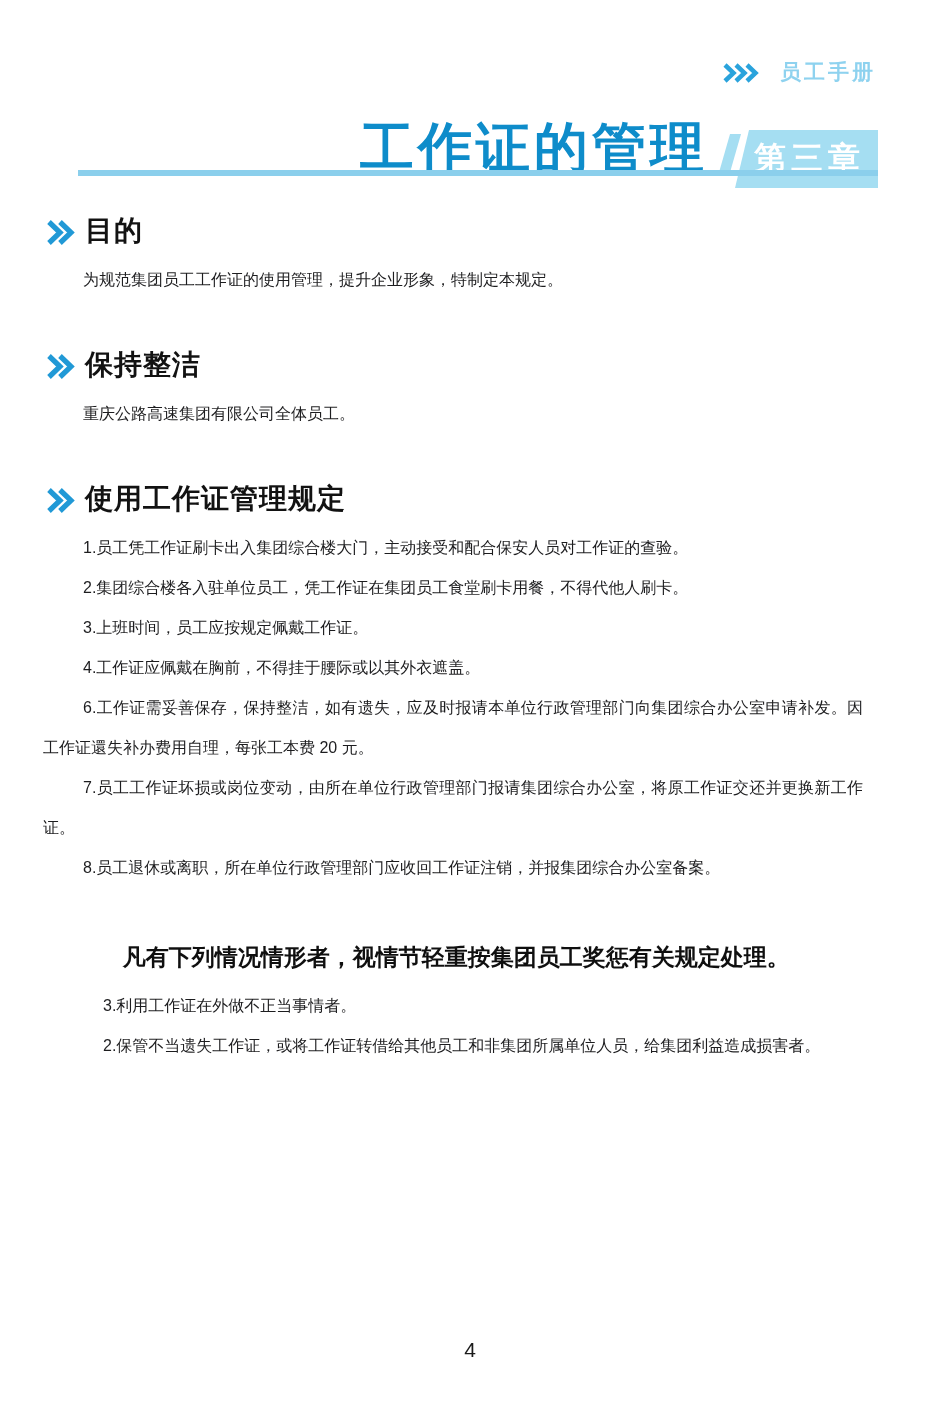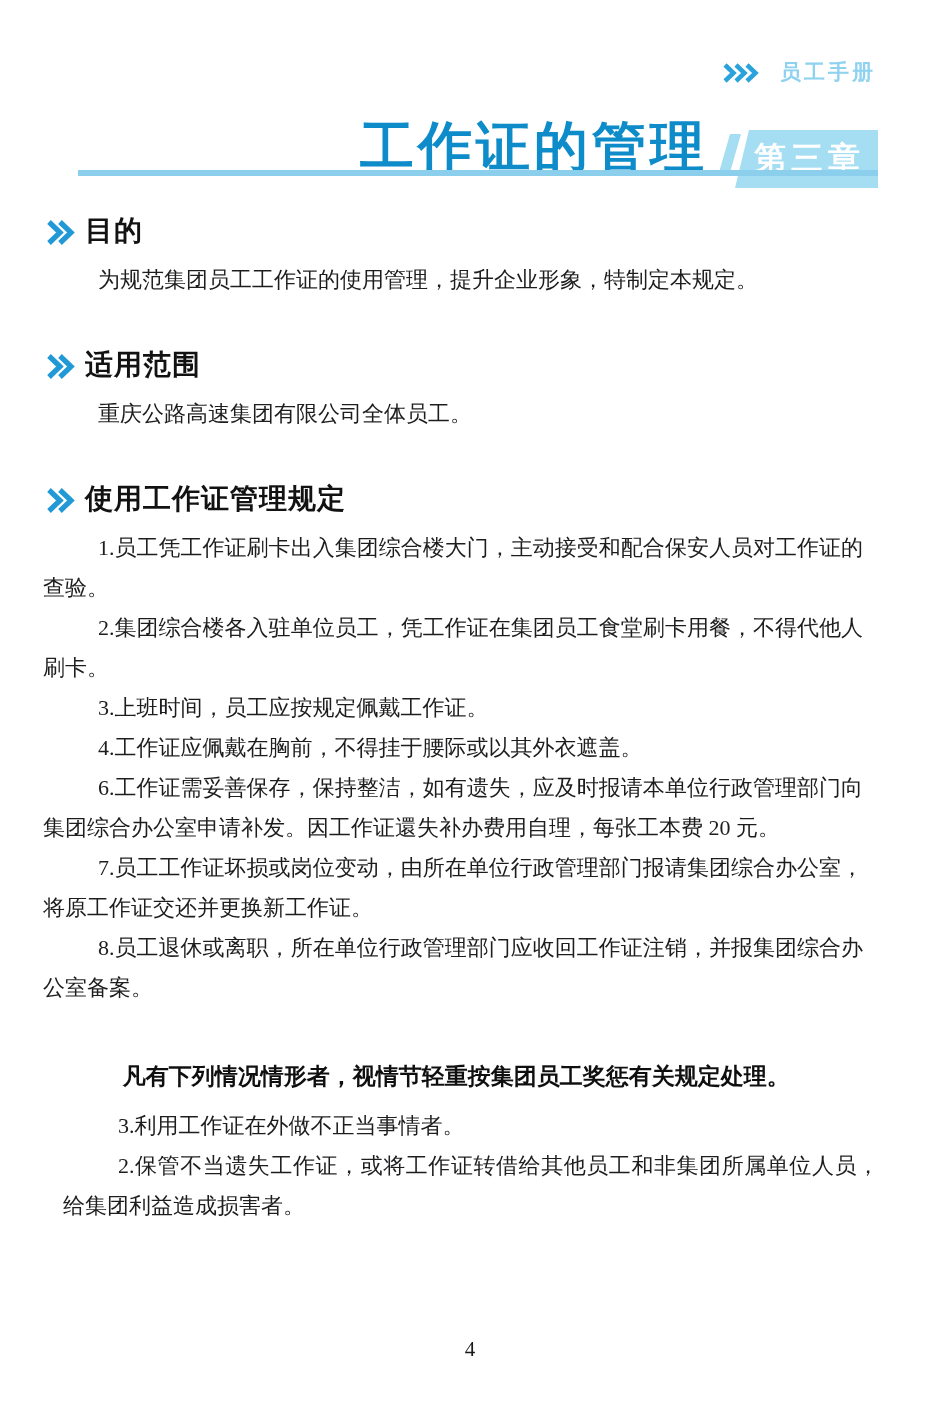--- a/index.html
+++ b/index.html
@@ -1,18 +1,18 @@
 <!DOCTYPE html>
 <html><head>
 <meta charset="utf-8">
 <style>
   html,body{margin:0;padding:0;background:#ffffff;}
   .page{
     position:relative;width:940px;height:1408px;background:#ffffff;
-    font-family:Liberation Serif, serif;overflow:hidden;
+    font-family:Liberation Sans, sans-serif;overflow:hidden;
     color:#1d1d1f;
   }
   
   .header-tag{position:absolute;top:58px;right:64px;display:flex;align-items:center;gap:7px;}
   .header-tag .tag-text{color:#8ed2ef;font-size:21px;font-weight:bold;letter-spacing:3px;}
   
   .title-block{position:absolute;top:0;left:0;width:940px;height:180px;}
   .title-rule{position:absolute;left:78px;right:62px;top:170px;height:6px;background:#8bcfec;}
   .page-title{
     position:absolute;top:118px;right:232px;margin:0;
@@ -27,21 +27,21 @@
     background:#a5def2;clip-path:polygon(14px 0,100% 0,100% 100%,0 100%);
     color:#ffffff;font-size:32px;font-weight:bold;letter-spacing:5px;
     display:flex;align-items:center;justify-content:center;padding-left:6px;box-sizing:border-box;
   }
   
   .content{position:absolute;left:43px;top:212px;width:836px;}
   .section{margin:0 16px 46px 0;}
   .sec-head{display:flex;align-items:center;margin:0 0 10px 0;}
   .sec-chev{flex:0 0 auto;margin:2px 9px 0 2px;line-height:0;}
   .sec-title{font-size:28px;font-weight:bold;color:#121212;letter-spacing:1px;margin:0;}
-  p.body{margin:0;font-size:22px;line-height:40px;text-indent:2.5em;text-align:justify;color:#1d1d1f;}
+  p.body{margin:0;font-size:16px;line-height:40px;text-indent:2.5em;text-align:justify;color:#1d1d1f;}
   .warning{margin-top:42px;margin-left:20px;}
   p.lead{margin:0 0 6px 0;font-size:23px;font-weight:bold;line-height:46px;text-indent:2.6em;color:#0f0f0f;text-align:justify;}
   
   .page-num{position:absolute;bottom:46px;left:0;width:940px;text-align:center;font-size:21px;color:#1a1a1a;}
 </style>
 </head>
 <body>
 
 <div class="page">
 
@@ -85,21 +85,21 @@
     <div class="section">
       <div class="sec-head">
         <span class="sec-chev">
           <svg width="31" height="27" viewBox="0 0 31 27">
             <g fill="none" stroke="#2199d6" stroke-width="5.2">
               <path d="M4 3 L15 13.5 L4 24"></path>
               <path d="M15 3 L26 13.5 L15 24"></path>
             </g>
           </svg>
         </span>
-        <span class="sec-title">适用范围</span>
+        <span class="sec-title">保持整洁</span>
       </div>
       <p class="body">重庆公路高速集团有限公司全体员工。</p>
     </div>
 
     <div class="section">
       <div class="sec-head">
         <span class="sec-chev">
           <svg width="31" height="27" viewBox="0 0 31 27">
             <g fill="none" stroke="#2199d6" stroke-width="5.2">
               <path d="M4 3 L15 13.5 L4 24"></path>

